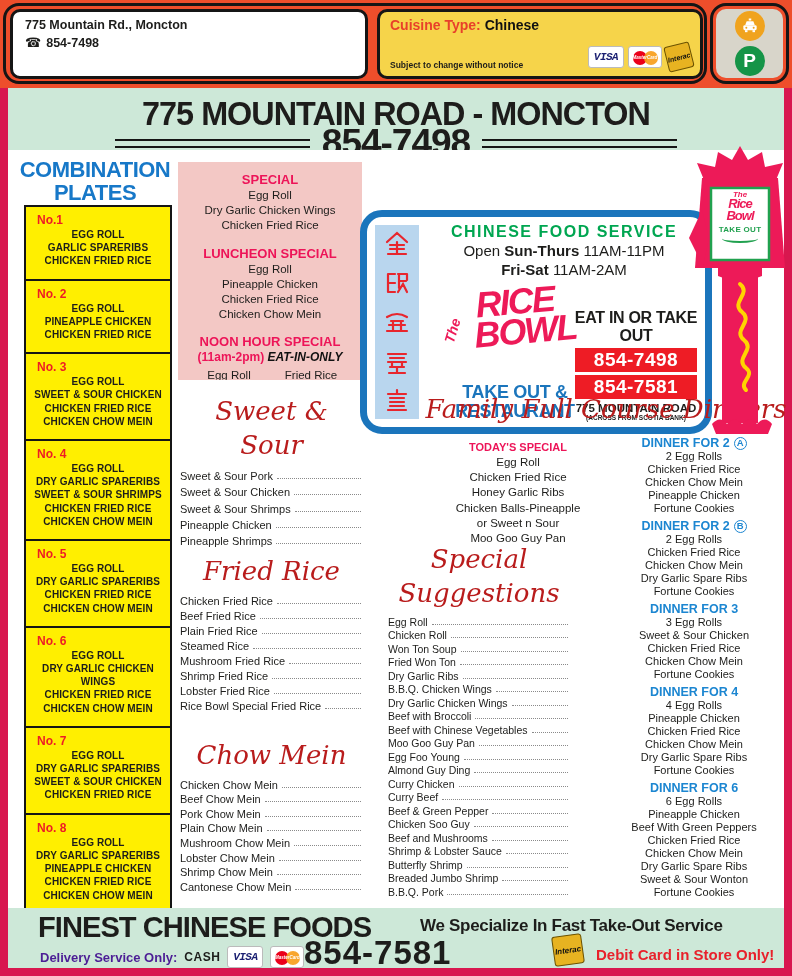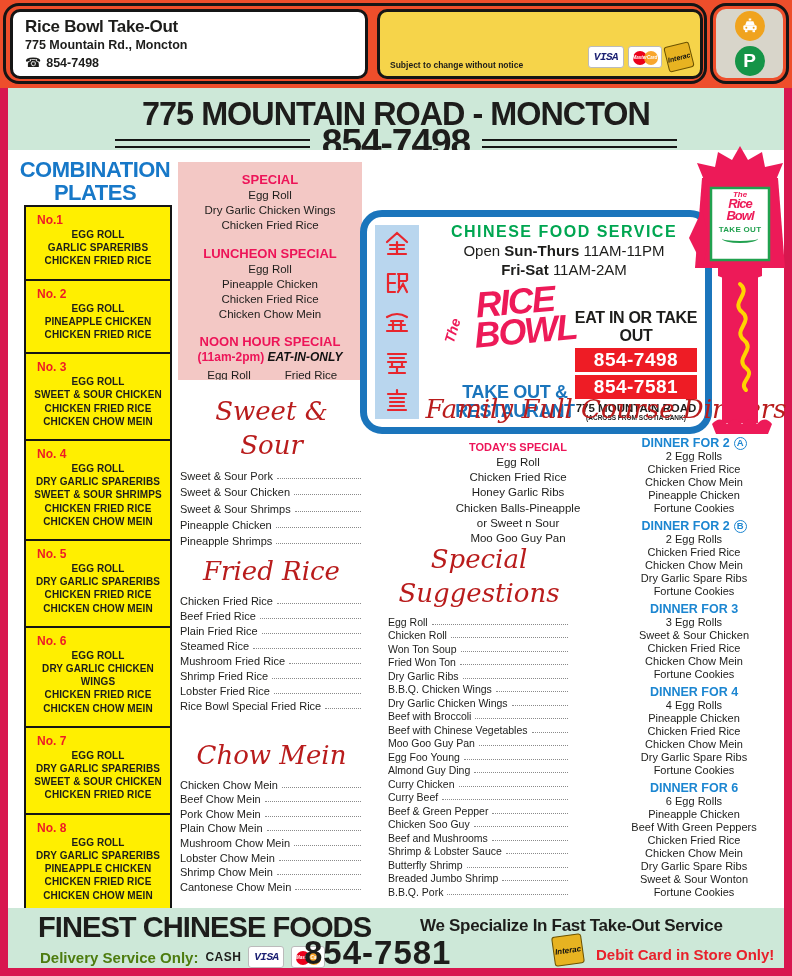--- a/index.html
+++ b/index.html
@@ -136,47 +136,50 @@
   .badge{border:1.6px solid #1c86d1;border-radius:50%;width:13px;height:13px;display:inline-flex;
      align-items:center;justify-content:center;font-size:9.5px;font-weight:800;color:#1c86d1;}
   .dblock .plainline{font-size:11px;line-height:13px;}
 
   
   .footer{position:absolute;left:8px;bottom:8px;width:776px;height:60px;background:#cde8d8;}
   .foot-head{position:absolute;left:30px;top:2px;font-size:30px;font-weight:900;
      letter-spacing:-1px;transform:scaleX(.97);transform-origin:left;}
   .foot-tag{position:absolute;left:412px;top:8px;font-size:17px;font-weight:800;letter-spacing:-0.3px;}
   .foot-row{position:absolute;left:32px;top:38px;display:flex;align-items:center;gap:7px;}
-  .delivery{color:#4d7c0f;font-weight:800;font-size:15px;}
+  .delivery{color:#4c1d95;font-weight:800;font-size:13px;}
   .cash{font-weight:900;font-size:12px;letter-spacing:0.5px;}
   .foot-phone{position:absolute;left:296px;top:26px;font-size:33px;font-weight:900;letter-spacing:1px;}
   .foot-interac{position:absolute;left:545px;top:27px;width:30px;height:30px;background:#e7b321;
      border:1px solid #6b5200;border-radius:3px;display:flex;align-items:center;justify-content:center;
      font-size:8px;font-weight:900;font-style:italic;color:#111;transform:rotate(-8deg);}
   .debit{position:absolute;left:588px;top:38px;color:#e8212b;font-weight:800;font-size:15px;text-align:center;}
 </style>
 </head>
 <body>
 
 <div class="ad">
 
   <div class="header">
     <div class="hframe left"></div>
     <div class="hframe right"></div>
 
     <div class="hbox white">
-      <div class="biz-name">Rice Bowl Take-Out</div>
       <div class="biz-addr">775 Mountain Rd., Moncton</div>
       <div class="biz-phone">
         <span class="phone-glyph">☎</span>
         <span>854-7498</span>
       </div>
     </div>
 
     <div class="hbox yellow">
+      <div class="cuisine">
+        <span class="lab">Cuisine Type:</span>
+        <span class="val">Chinese</span>
+      </div>
       <div class="note">Subject to change without notice</div>
       <div class="cards">
         <div class="chip visa">VISA</div>
         <div class="chip mc">
           <span class="mc-c1"></span>
           <span class="mc-c2"></span>
           <span class="mc-label">MasterCard</span>
         </div>
         <div class="chip interac">Interac</div>
       </div>

